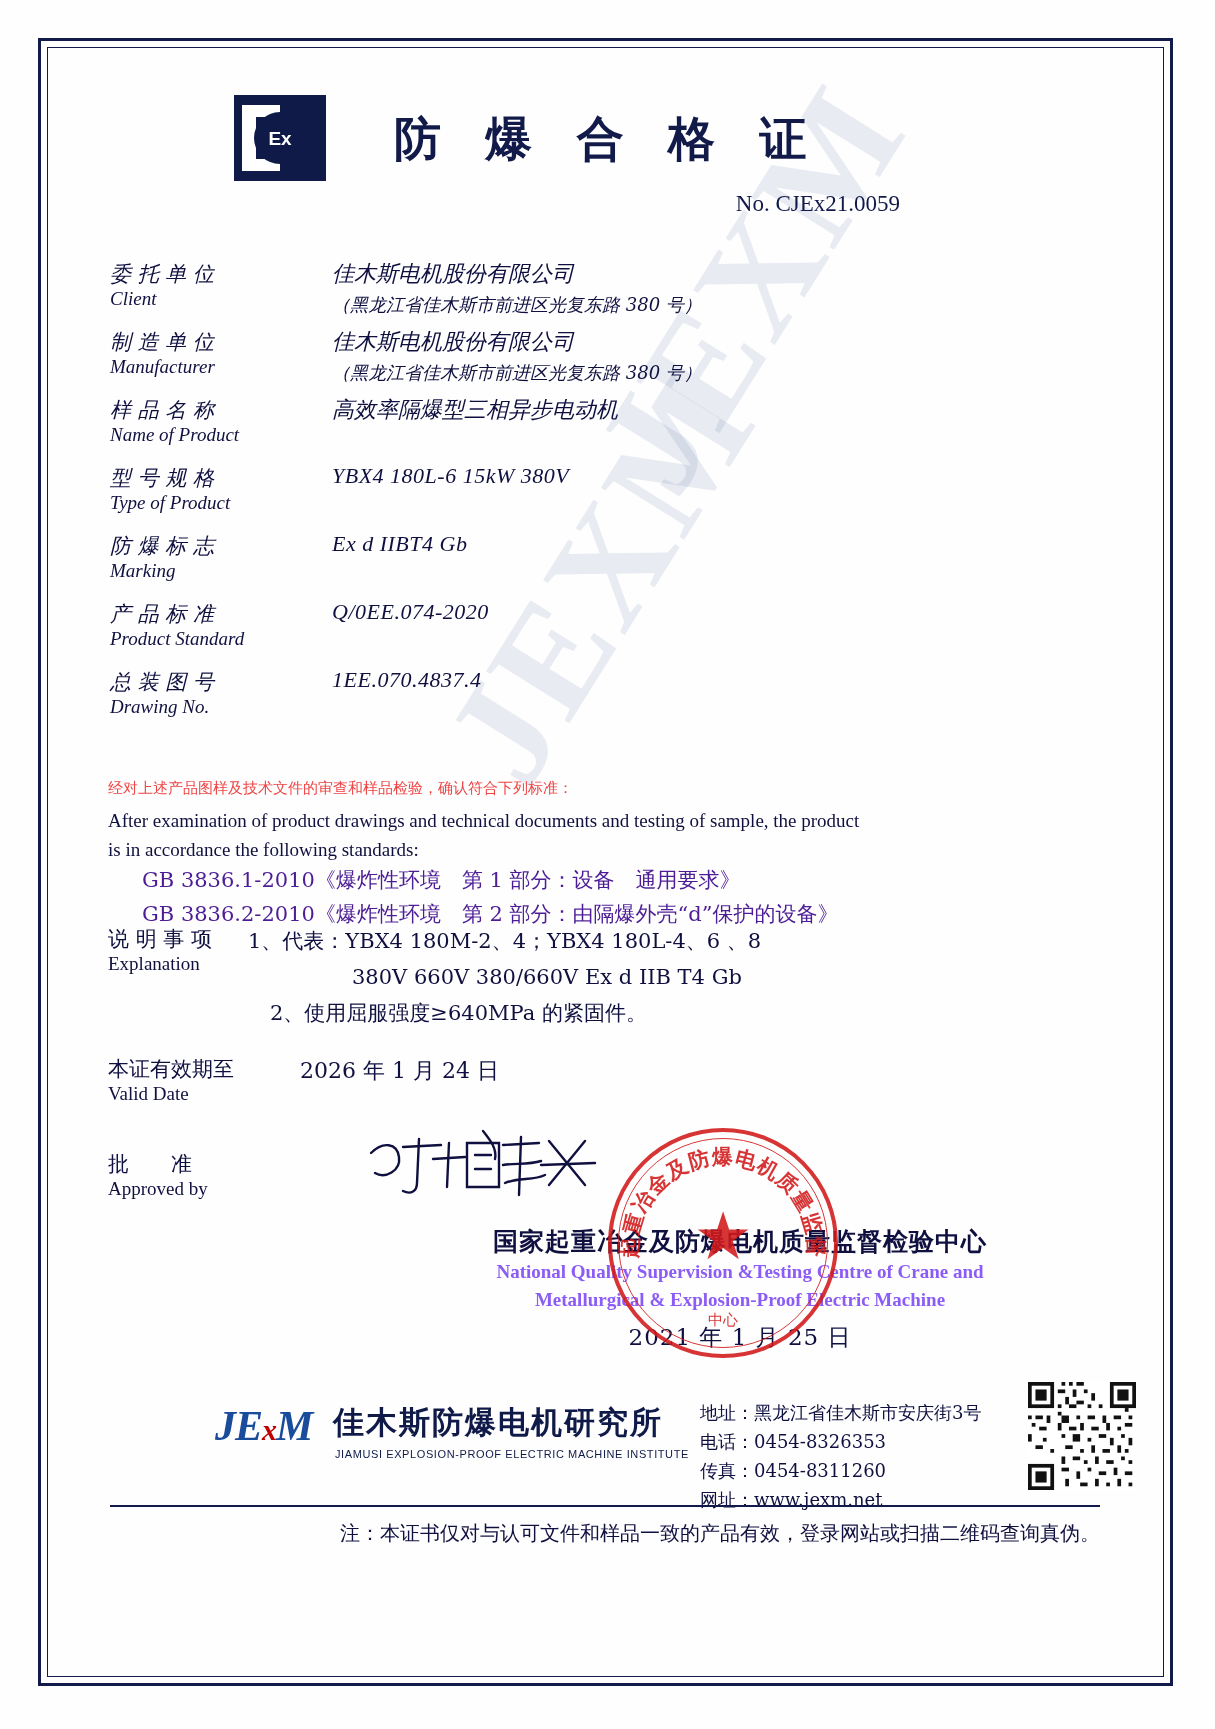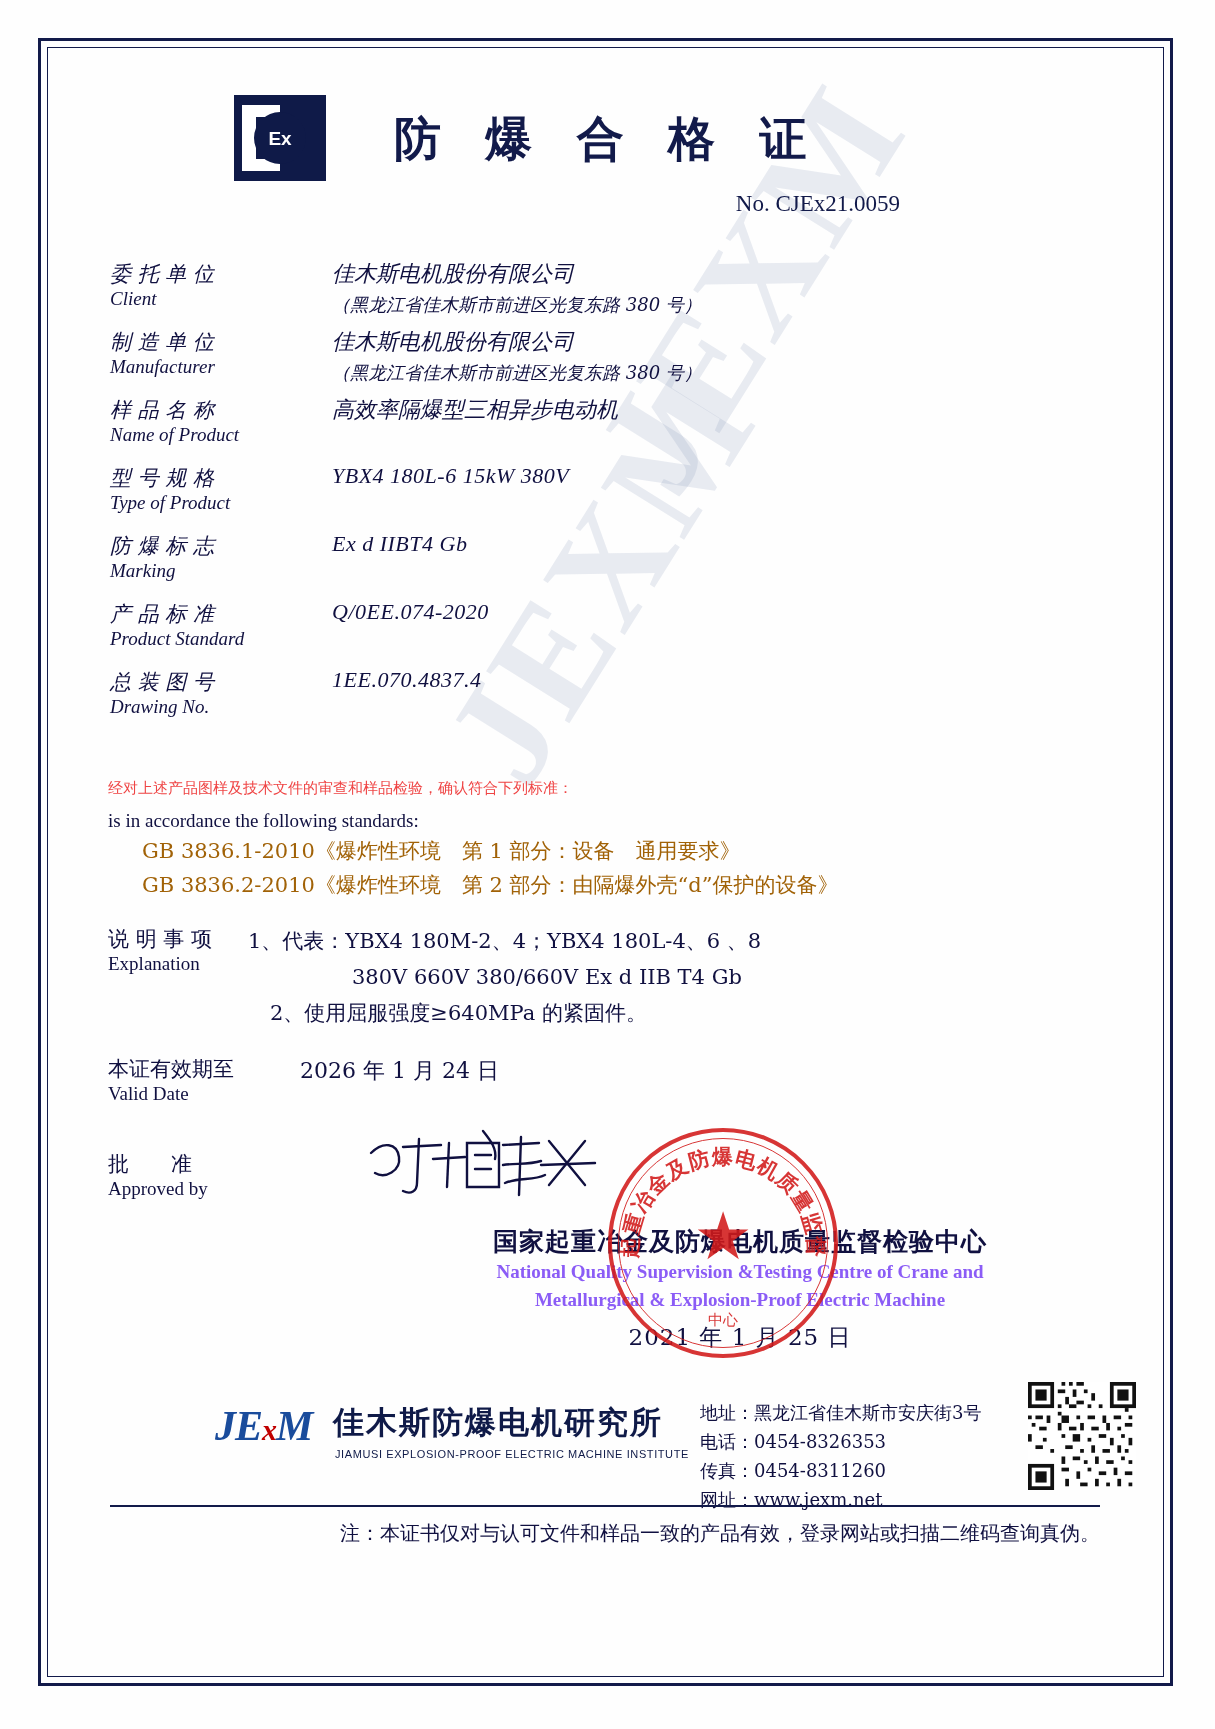--- a/index.html
+++ b/index.html
@@ -179,21 +179,21 @@
   .st-en {
     font-size: 19px;
     font-family: "Liberation Serif", serif;
     color: #101040;
     line-height: 27px;
     margin-top: 2px;
   }
   .std-line {
     font-size: 21px;
     font-family: "DejaVu Serif", serif;
-    color: #a16207;
+    color: #4c1d95;
     line-height: 34px;
     padding-left: 34px;
   }
 
   
   .explanation {
     position: absolute;
     left: 108px;
     top: 925px;
     width: 1010px;
@@ -498,20 +498,21 @@
     <div class="field-row">
       <div class="f-label-cn">总 装 图 号</div>
       <div class="f-label-en">Drawing No.</div>
       <div class="f-value latin">1EE.070.4837.4</div>
     </div>
 
   </div>
 
   <div class="statement">
     <div class="st-cn">经对上述产品图样及技术文件的审查和样品检验，确认符合下列标准：</div>
+    <div class="st-en">After examination of product drawings and technical documents and testing of sample, the product</div>
     <div class="st-en">is in accordance the following standards:</div>
     <div class="std-line">GB 3836.1-2010《爆炸性环境　第 1 部分：设备　通用要求》</div>
     <div class="std-line">GB 3836.2-2010《爆炸性环境　第 2 部分：由隔爆外壳“d”保护的设备》</div>
   </div>
 
   <div class="explanation">
     <div class="ex-label-cn">说 明 事 项</div>
     <div class="ex-label-en">Explanation</div>
     <div class="ex-lines">
       <div class="ex-line">1、代表：YBX4 180M-2、4；YBX4 180L-4、6 、8</div>

